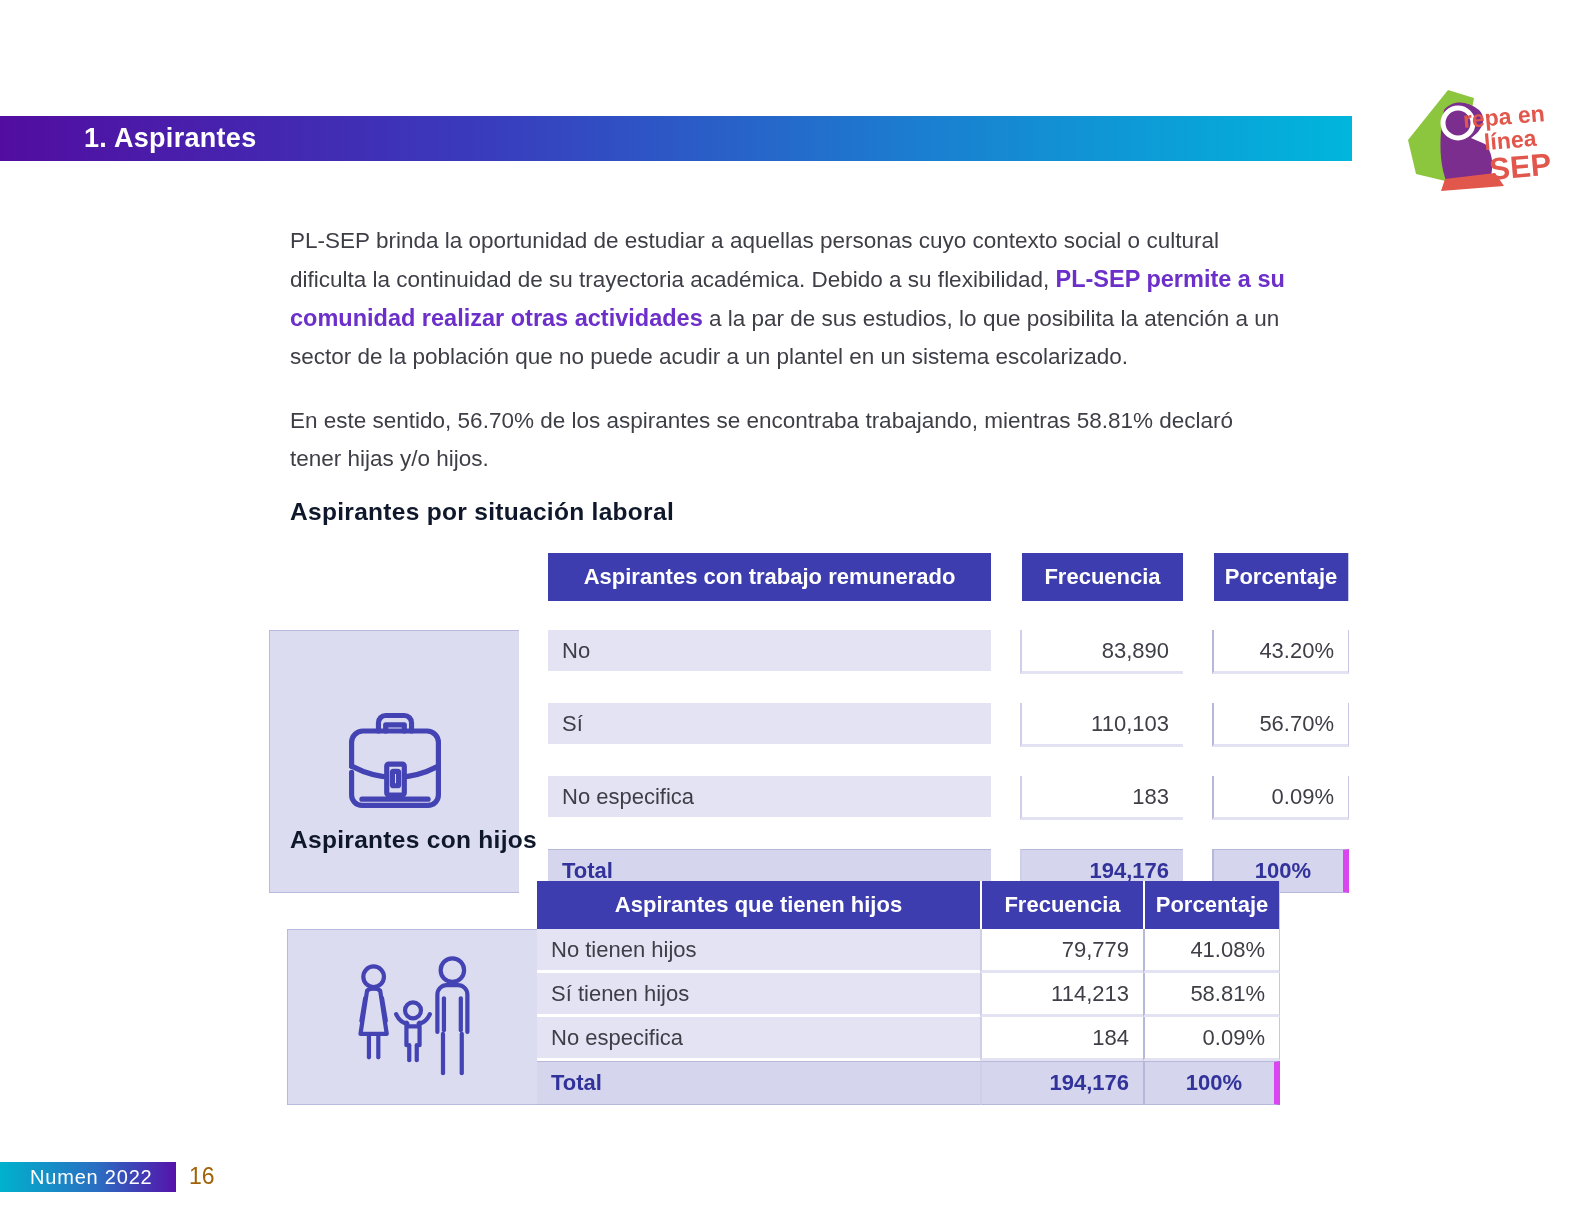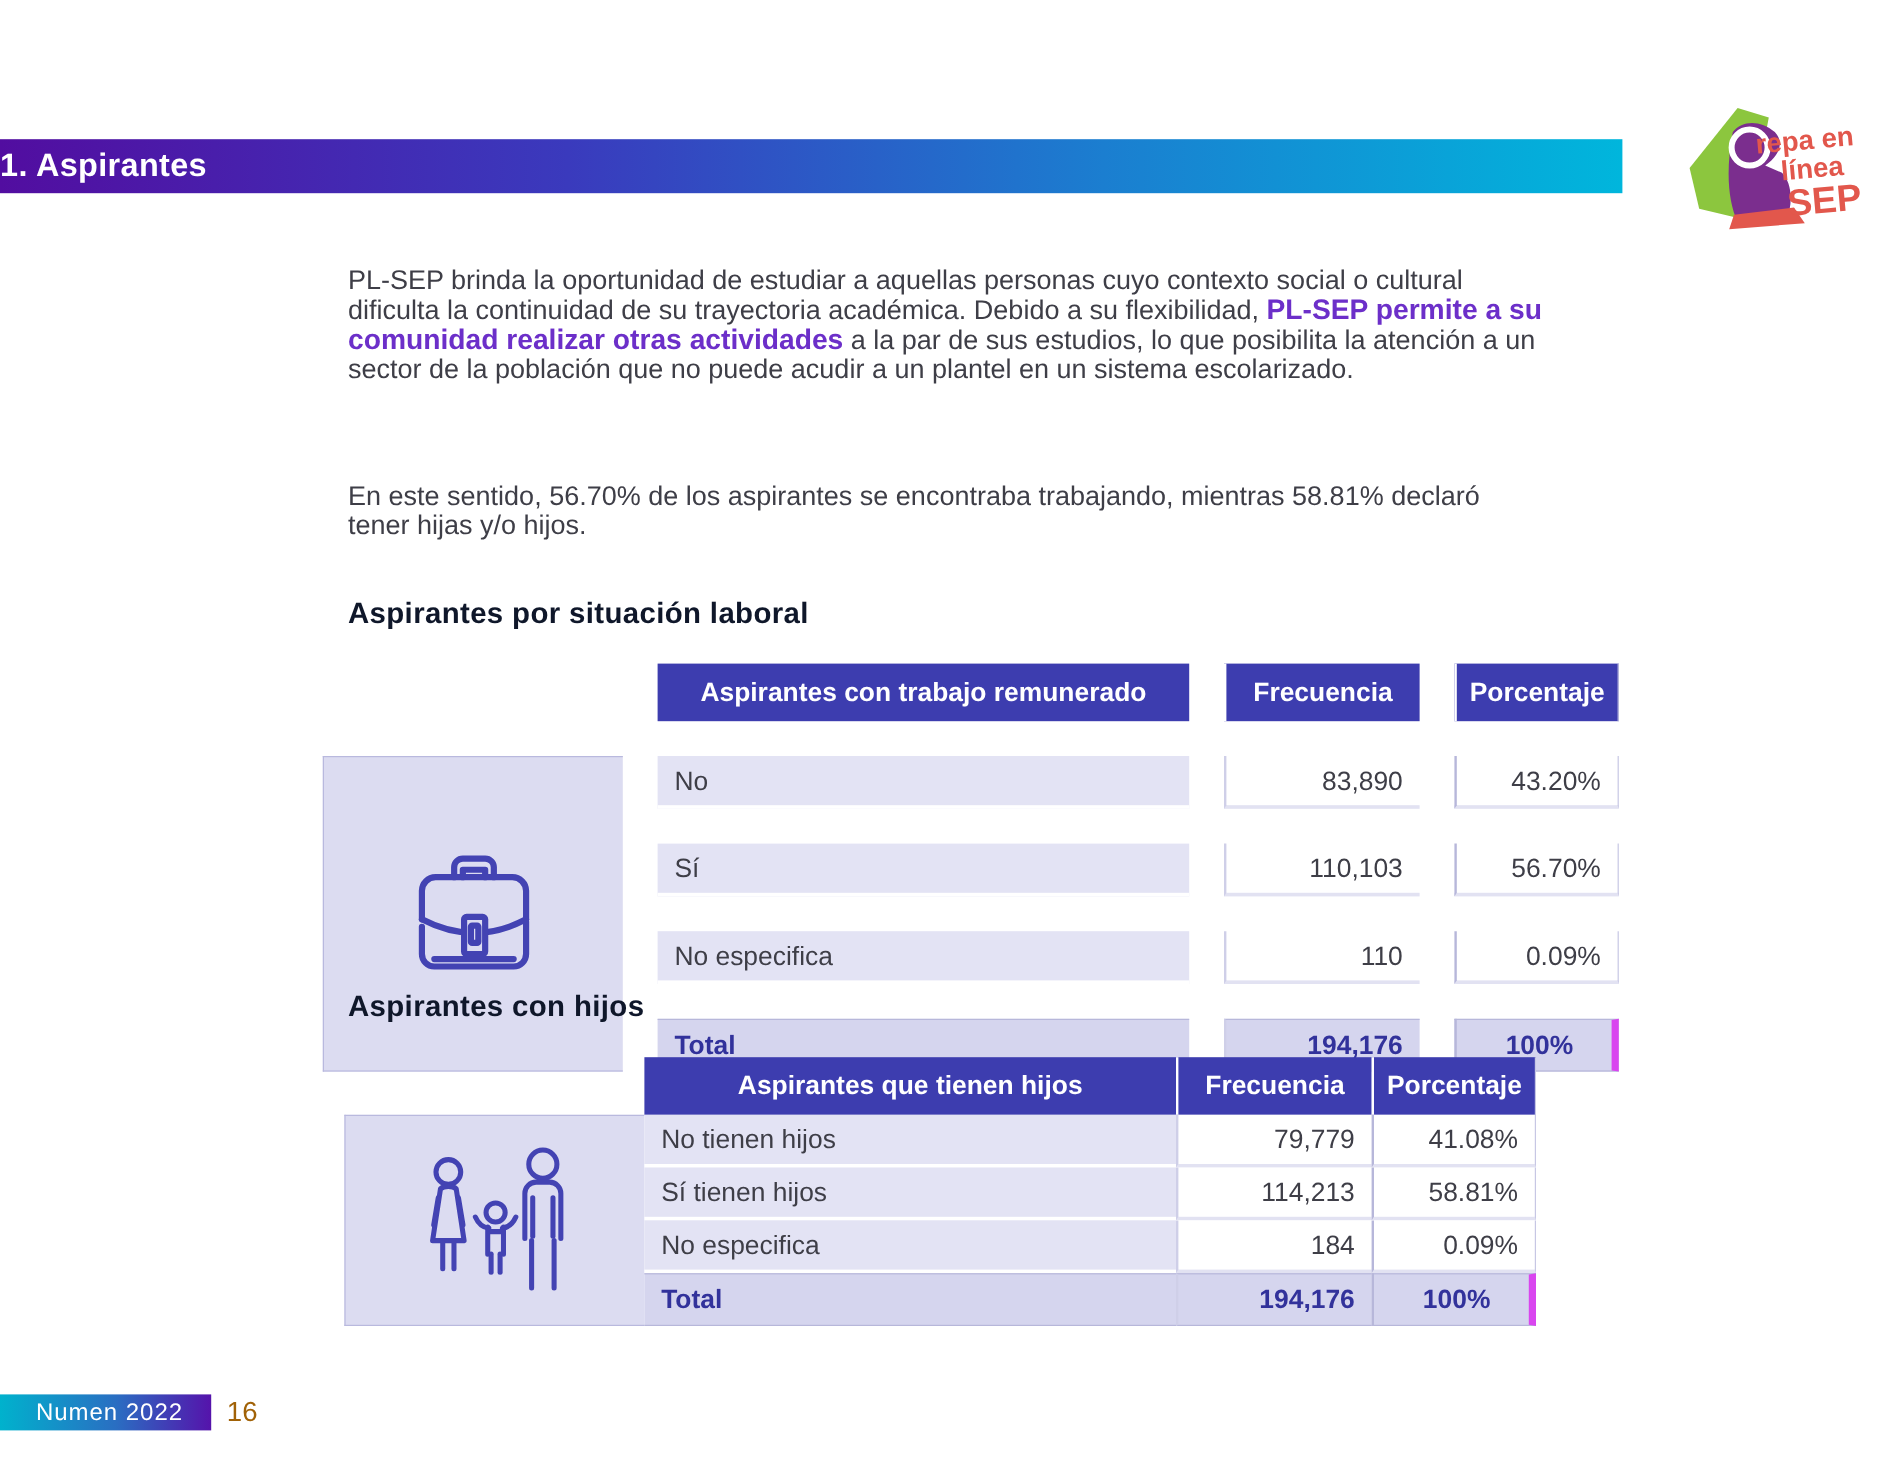--- a/index.html
+++ b/index.html
@@ -6,29 +6,29 @@
   html,body { background:#ffffff; }
   .page {
     position:relative; width:1584px; height:1224px; background:#ffffff;
     font-family:"Liberation Sans", sans-serif; color:#3e3e47; overflow:hidden;
   }
 
   
   .title-bar {
     position:absolute; left:0; top:116px; width:1352px; height:45px;
     background:linear-gradient(90deg,#520da0 0%, #3a3abd 35%, #1b7ed0 68%, #00b6dc 100%);
-    display:flex; align-items:center; 
+    display:flex; align-items:center; padding-left:84px;
   }
   .title-bar .title-text { color:#ffffff; font-size:27px; font-weight:bold; letter-spacing:.3px; }
 
   
   .logo { position:absolute; left:1398px; top:82px; width:152px; height:112px; }
 
   
-  .para { position:absolute; left:290px; width:1000px; font-size:22.5px; line-height:24px; color:#3e3e47; }
+  .para { position:absolute; left:290px; width:1000px; font-size:22.5px; line-height:38px; color:#3e3e47; }
   .p1 { top:222px; }
   .p2 { top:402px; }
   .hl { color:#6c2fc9; font-weight:bold; font-size:23.5px; }
 
   .teal-head { position:absolute; left:290px; font-size:24.5px; font-weight:600; color:#0f172a; letter-spacing:.3px; }
   .h1t { top:498px; }
   .h2t { top:826px; }
 
   
   .tablewrap {
@@ -126,21 +126,21 @@
 
     <div class="cell lab r2">No</div>
     <div class="cell num c3 r2">83,890</div>
     <div class="cell num c4 r2">43.20%</div>
 
     <div class="cell lab r3">Sí</div>
     <div class="cell num c3 r3">110,103</div>
     <div class="cell num c4 r3">56.70%</div>
 
     <div class="cell lab r4">No especifica</div>
-    <div class="cell num c3 r4">110</div>
+    <div class="cell num c3 r4">183</div>
     <div class="cell num c4 r4">0.09%</div>
 
     <div class="tot lab2">Total</div>
     <div class="tot n3">194,176</div>
     <div class="tot n4">100%</div>
   </div>
 
   <div class="teal-head h2t">Aspirantes con hijos</div>
 
   <div class="tablewrap t2">

